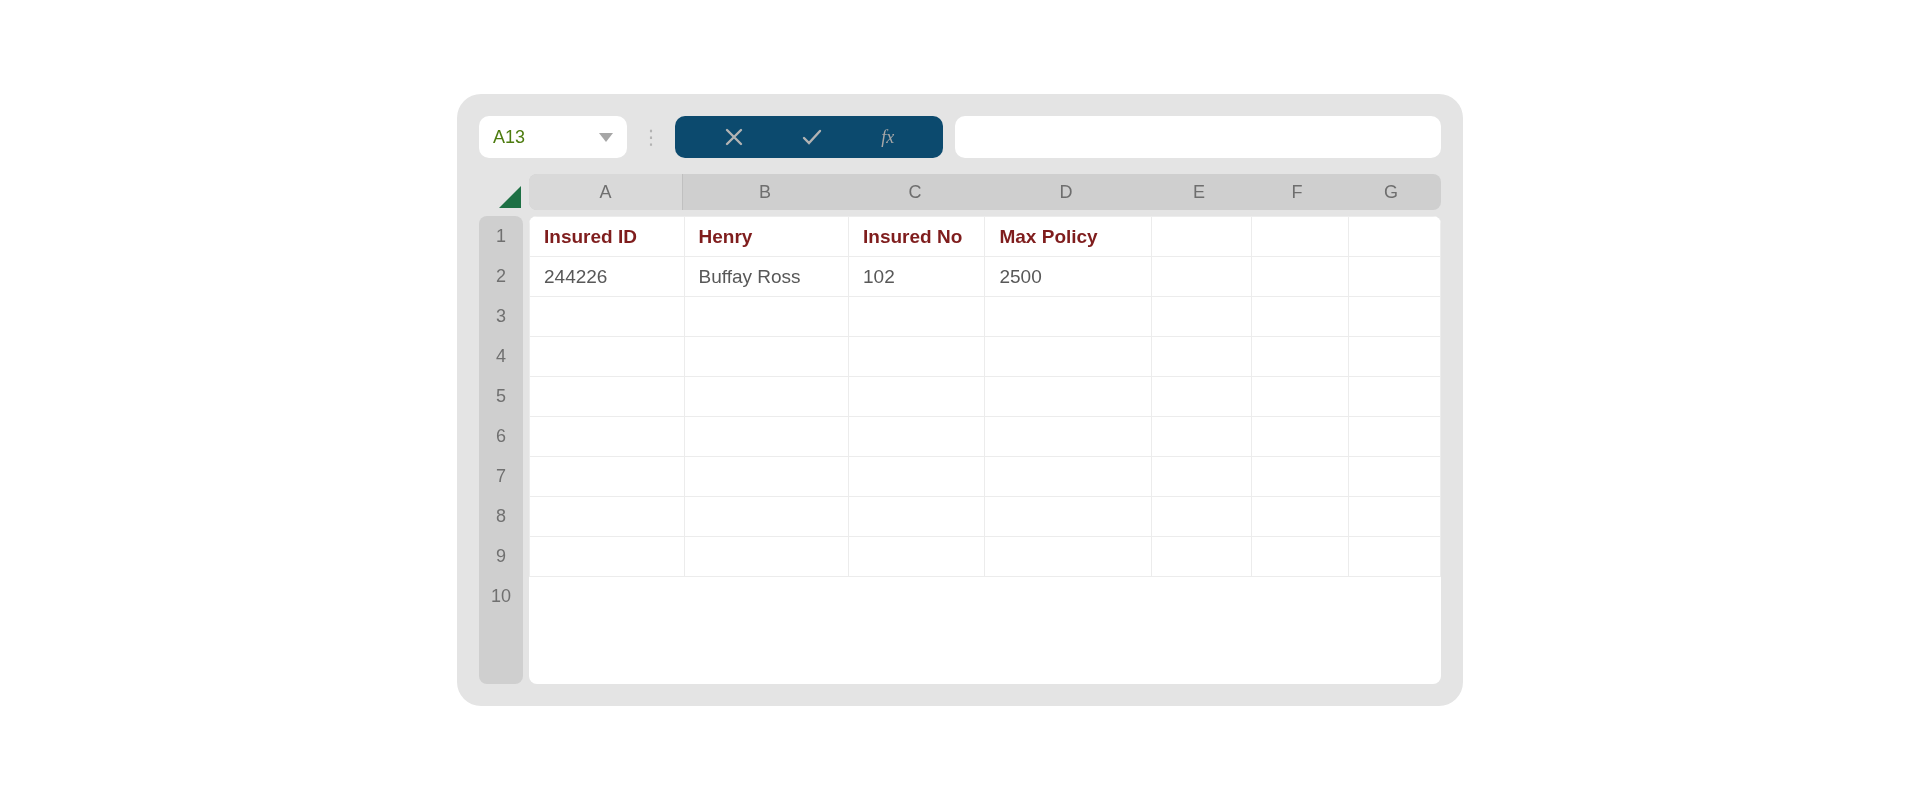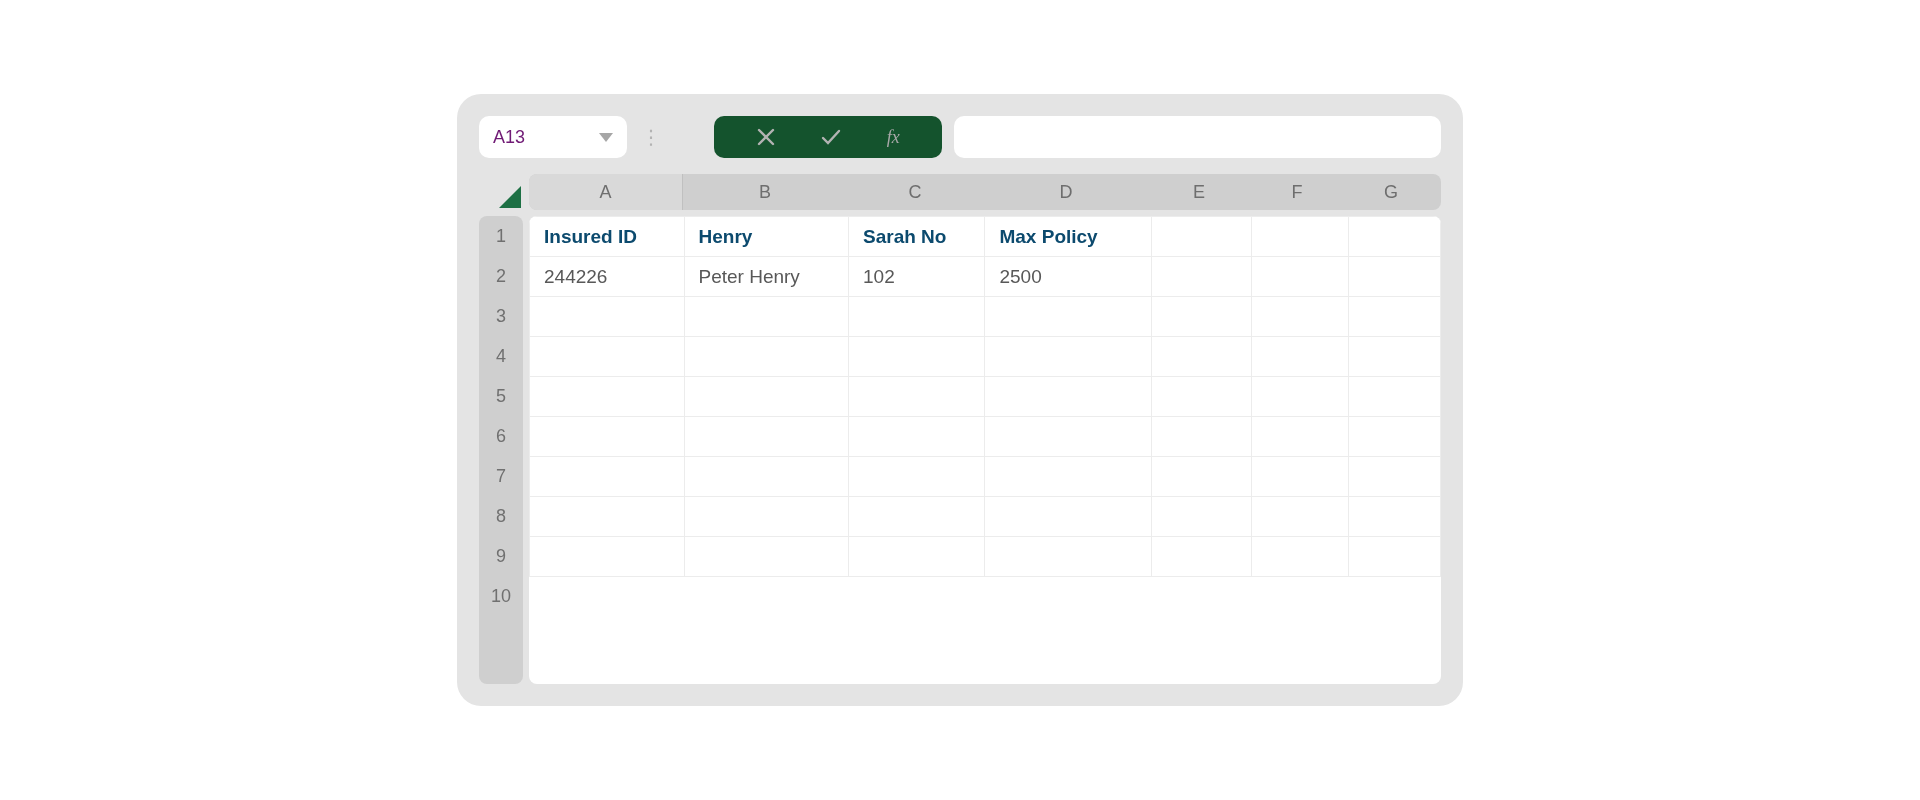--- a/index.html
+++ b/index.html
@@ -31,45 +31,44 @@
   }
   .name-box {
     width: 148px;
     height: 42px;
     background: #ffffff;
     border-radius: 10px;
     display: flex;
     align-items: center;
     padding: 4px 14px;
     justify-content: space-between;
-    color: #701a75;
+    color: #4d7c0f;
     font-size: 18px;
   }
   .name-box .tri {
     width: 0; height: 0;
     border-left: 7px solid transparent;
     border-right: 7px solid transparent;
     border-top: 9px solid #a6a6a6;
   }
   .colon-dots {
     color: #b3b3b3;
     font-size: 20px;
     line-height: 1;
     padding: 0 2px;
   }
   .fx-group {
-    width: 228px;
+    width: 268px;
     height: 42px;
-    background: #14532d;
+    background: #0c4a6e;
     border-radius: 10px;
     display: flex;
     align-items: center;
     justify-content: space-around;
     padding: 0 20px;
-    margin-left: 39px;
   }
   .fx-group svg { display:block; }
   .fx-label {
     font-style: italic;
     color: #a8a8a8;
     font-size: 18px;
     font-family: "Times New Roman", serif;
   }
   .formula-input {
     flex: 1;
@@ -163,21 +162,21 @@
     height:40px;
     border:1px solid #ececec;
     padding:0 14px;
     color:#585858;
     font-size:19px;
     white-space:nowrap;
     overflow:hidden;
   }
   table.sheet tr:first-child td {
     font-weight:600;
-    color:#0c4a6e;
+    color:#7f1d1d;
   }
   table.sheet col.cA{width:154px;}
   table.sheet col.cB{width:164px;}
   table.sheet col.cC{width:136px;}
   table.sheet col.cD{width:166px;}
   table.sheet col.cE{width:100px;}
   table.sheet col.cF{width:96px;}
   table.sheet col.cG{width:92px;}
 </style>
 </head>
@@ -245,29 +244,29 @@
               <col class="cC">
               <col class="cD">
               <col class="cE">
               <col class="cF">
               <col class="cG">
           </colgroup>
           <tbody>
               <tr>
             <td>Insured ID</td>
             <td>Henry</td>
-            <td>Sarah No</td>
+            <td>Insured No</td>
             <td>Max Policy</td>
             <td></td>
             <td></td>
             <td></td>
           </tr>
           <tr>
             <td>244226</td>
-            <td>Peter Henry</td>
+            <td>Buffay Ross</td>
             <td>102</td>
             <td>2500</td>
             <td></td>
             <td></td>
             <td></td>
           </tr>
           <tr>
             <td></td>
                 <td></td>
                 <td></td>

